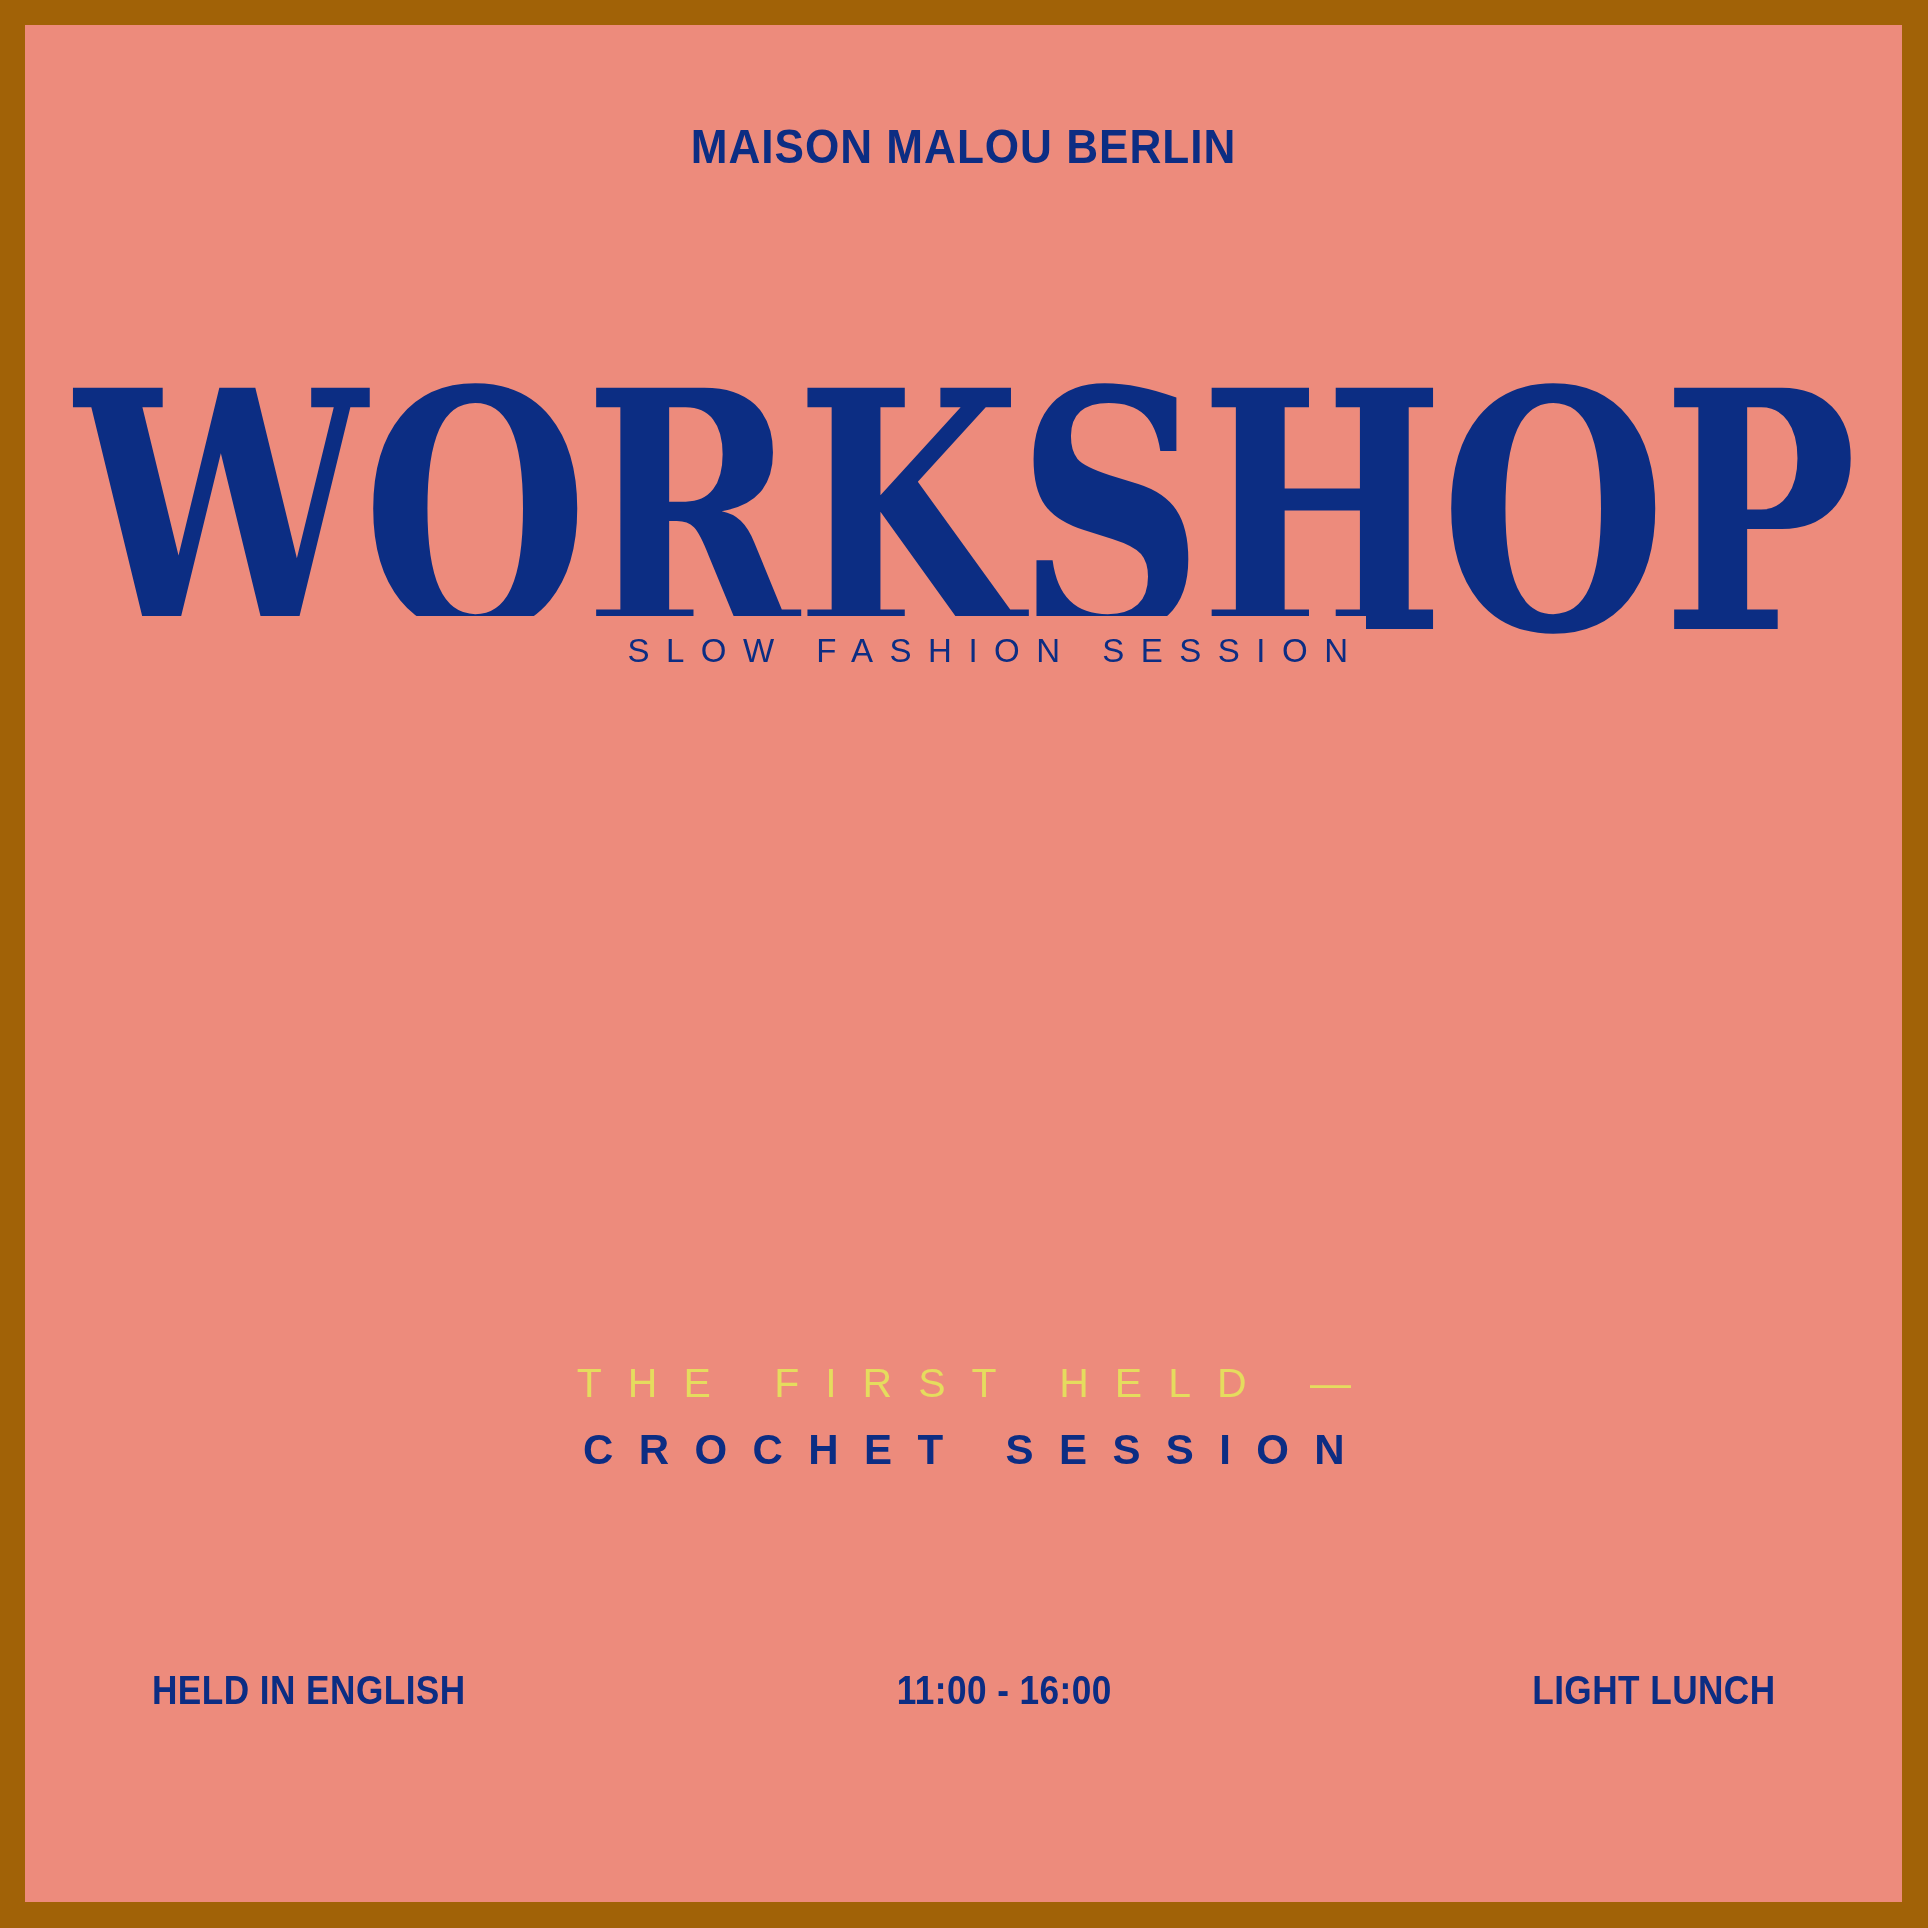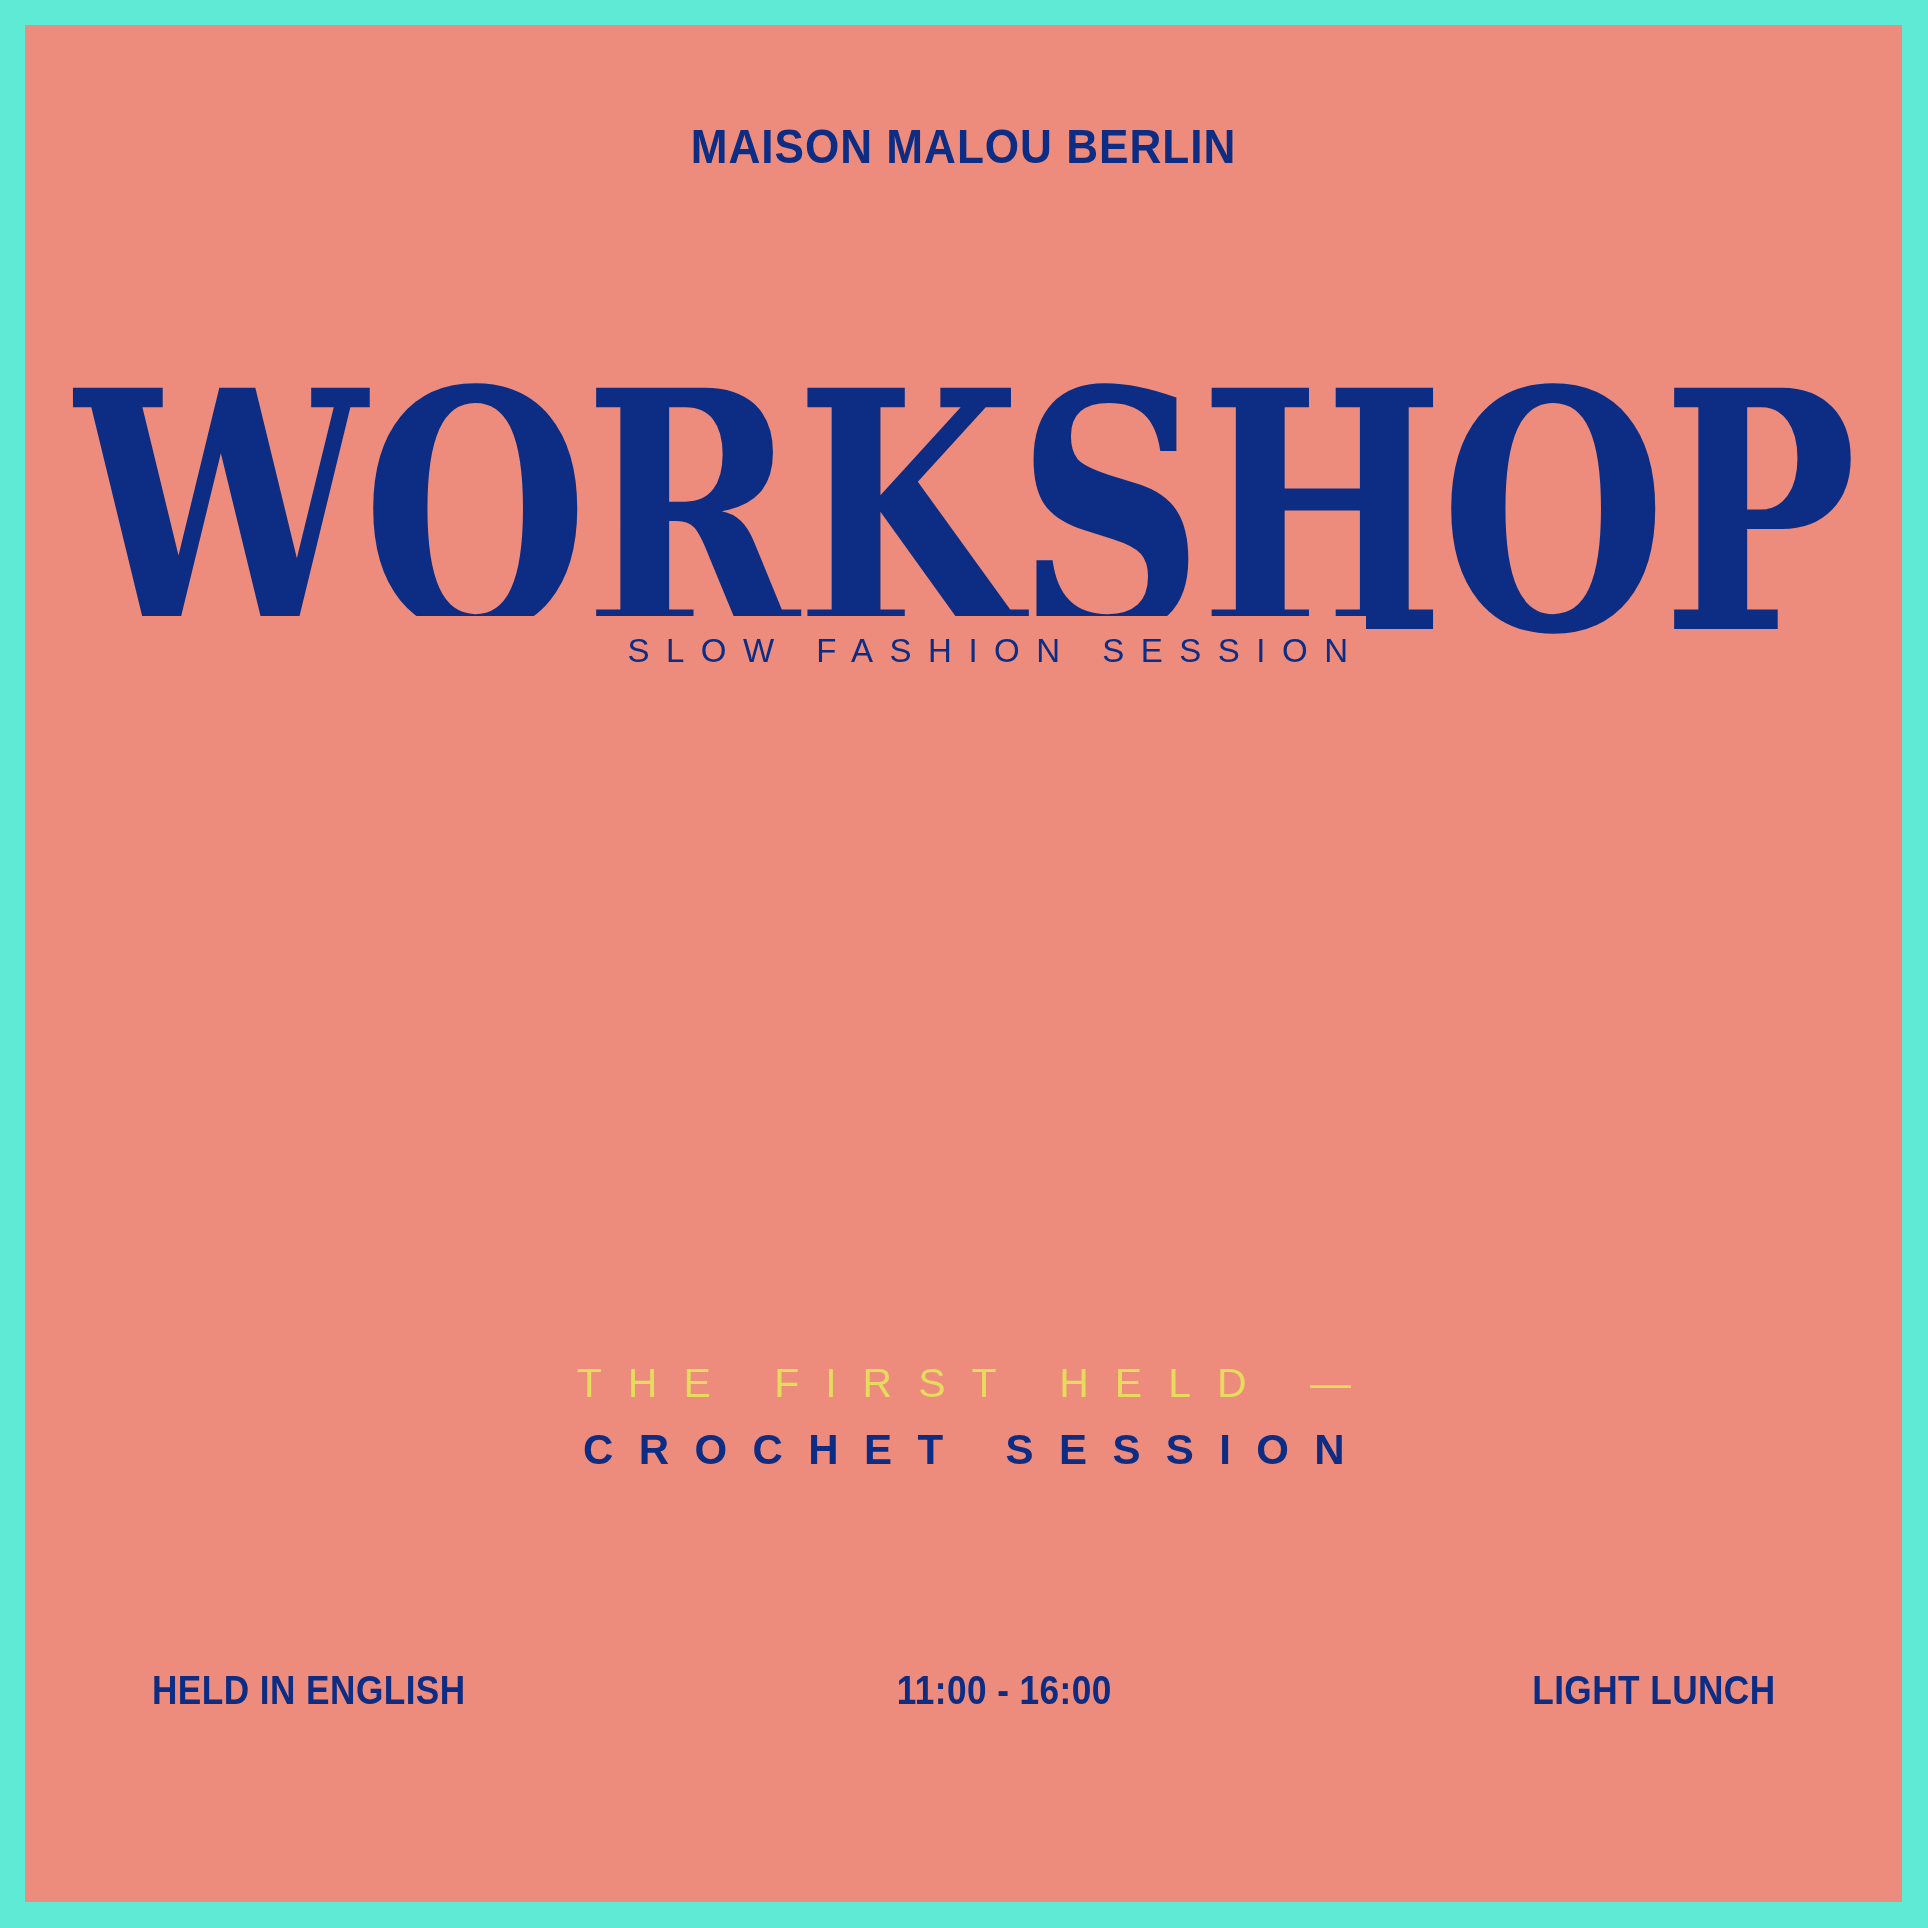--- a/index.html
+++ b/index.html
@@ -162,21 +162,21 @@
     white-space: nowrap;
   }
 
   .footer .f-left   { transform-origin: left center; }
   .footer .f-center { transform-origin: center center; }
   .footer .f-right  { transform-origin: right center; }
 </style>
 </head>
 <body>
 
-<div id="poster" style="background: #5eead4;">
+<div id="poster" style="background: #a16207;">
   <div id="canvas" style="background: rgb(237, 139, 124);">
 
     <div class="brand" style="color: rgb(12, 45, 131);">MAISON MALOU BERLIN</div>
 
     <div class="title-block">
       <div class="title-word" style="color: rgb(12, 45, 131); transform: translateX(-50%) scaleX(0.78407);">WORKSHOP</div>
       <div class="title-band" style="background: rgb(237, 139, 124);"></div>
       <div class="band-text" style="color: rgb(12, 45, 131);">SLOW FASHION SESSION</div>
     </div>
 

